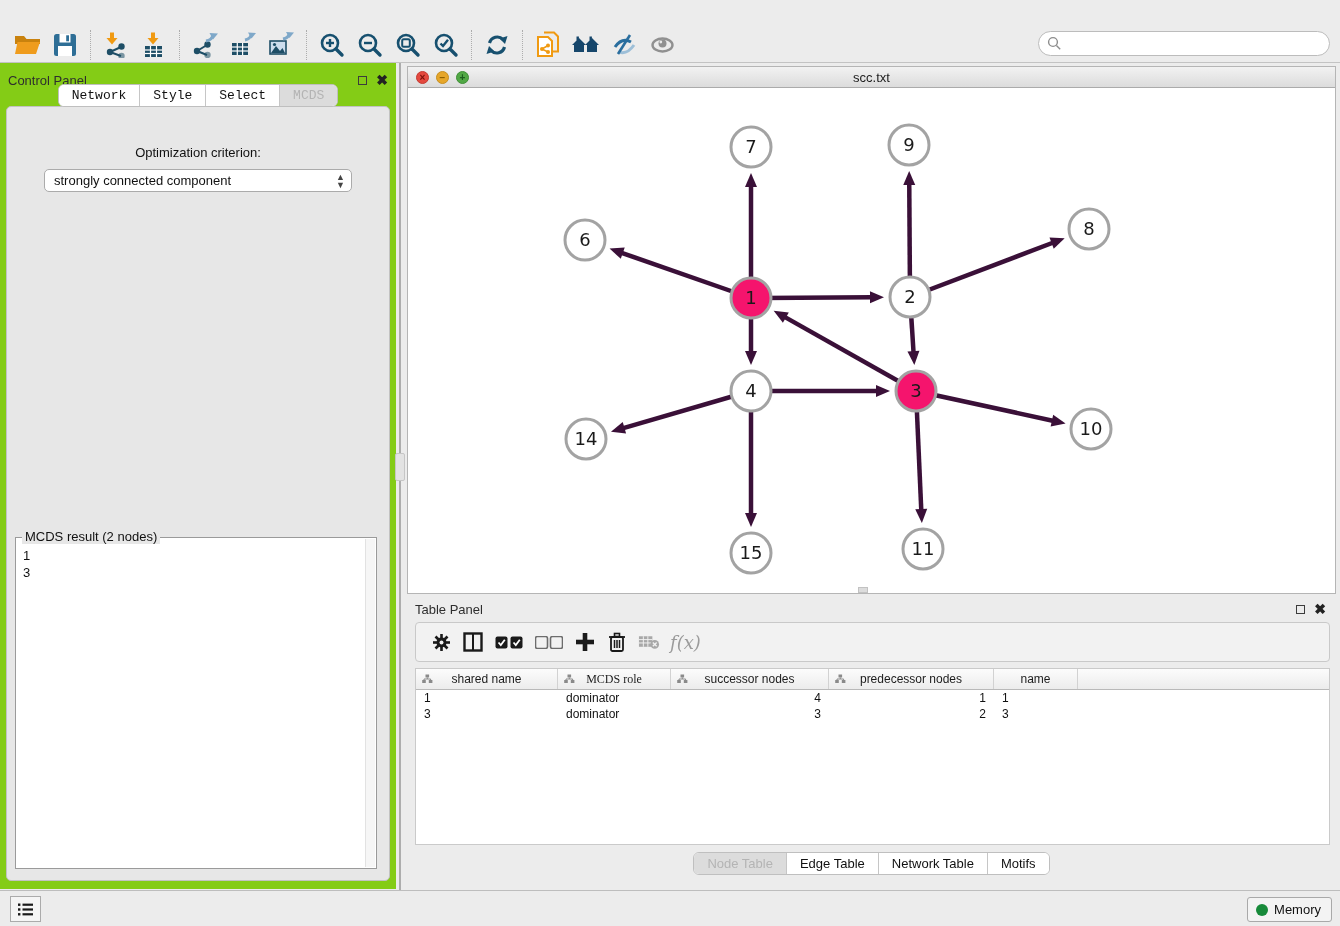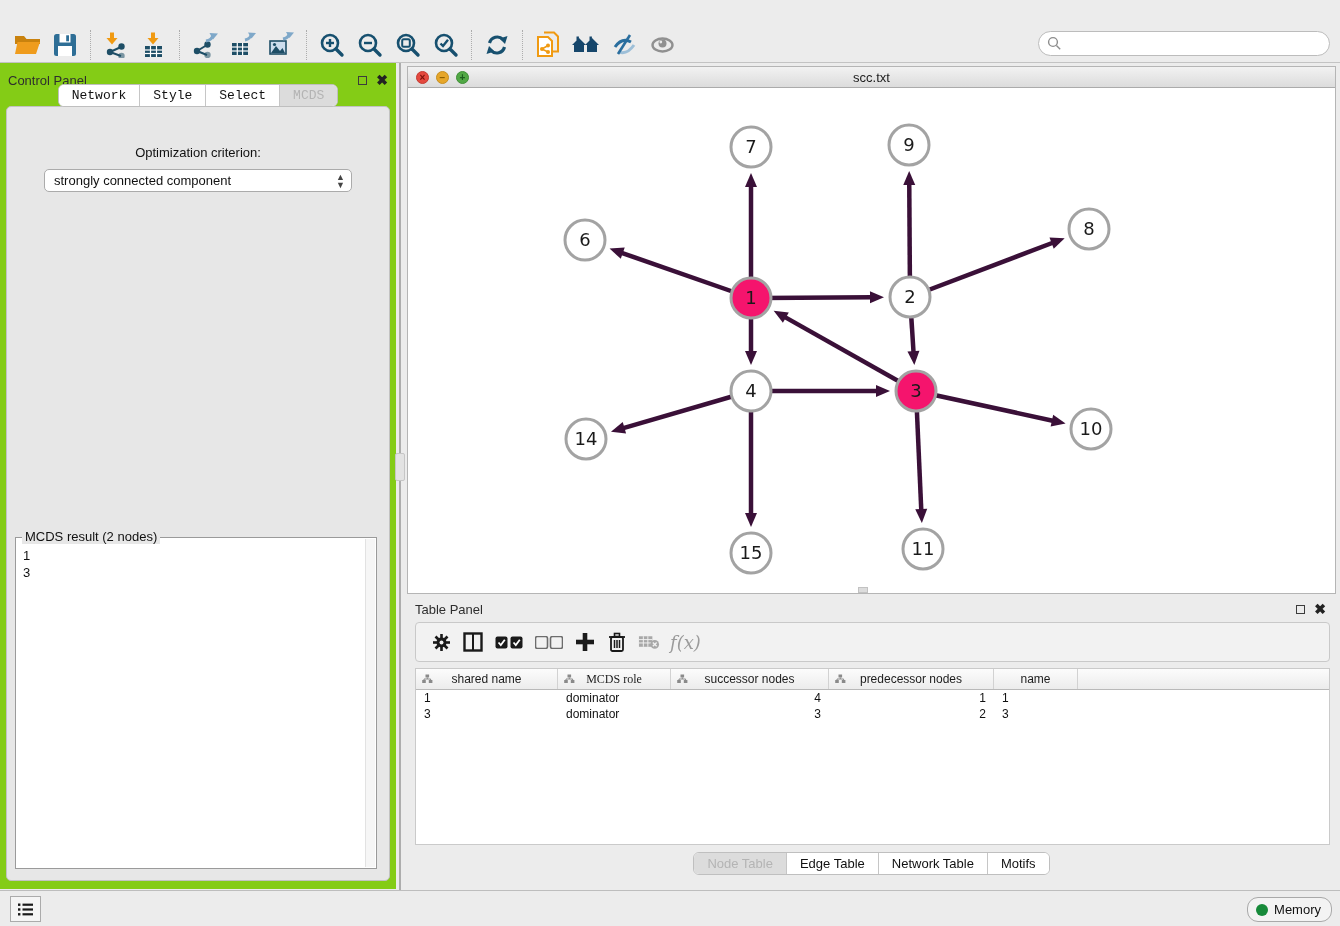--- a/index.html
+++ b/index.html
@@ -71,21 +71,21 @@
   .th { position:relative; display:flex; align-items:center; justify-content:center; font-size:12px; color:#1c1c1c; border-right:1px solid #d2d2d2; gap:5px; }
   .th .sorticon { position:absolute; left:6px; top:5px; }
   .trow { display:flex; height:16px; font-size:12px; color:#111; }
   .td { padding:1px 8px 0 8px; overflow:hidden; white-space:nowrap; }
   .al { text-align:left; } .ar { text-align:right; }
   .tp-tabs { position:absolute; left:0; bottom:14px; width:100%; display:flex; justify-content:center; }
 
   
   .statusbar { position:absolute; left:0; top:890px; width:1340px; height:36px; background:#ececec; border-top:1px solid #bdbdbd; }
   .menu-btn { position:absolute; left:10px; top:5px; width:31px; height:26px; background:#f5f5f5; border:1px solid #ababab; display:flex; align-items:center; justify-content:center; }
-  .memory-btn { position:absolute; right:8px; top:6px; height:25px; padding:0 10px 0 8px; background:#f3f3f3; border:1px solid #a9a9a9; border-radius:11px; display:flex; align-items:center; gap:6px; font-size:13px; color:#111; }
+  .memory-btn { position:absolute; right:8px; top:6px; height:25px; padding:0 10px 0 8px; background:#f3f3f3; border:1px solid #a9a9a9; border-radius:3px; display:flex; align-items:center; gap:6px; font-size:13px; color:#111; }
   .memdot { width:12px; height:12px; border-radius:50%; background:#178a3a; }
 </style>
 </head>
 <body>
 
 <div class="app">
 
 
   <div class="toolbar">
     <div class="tb-btn">

